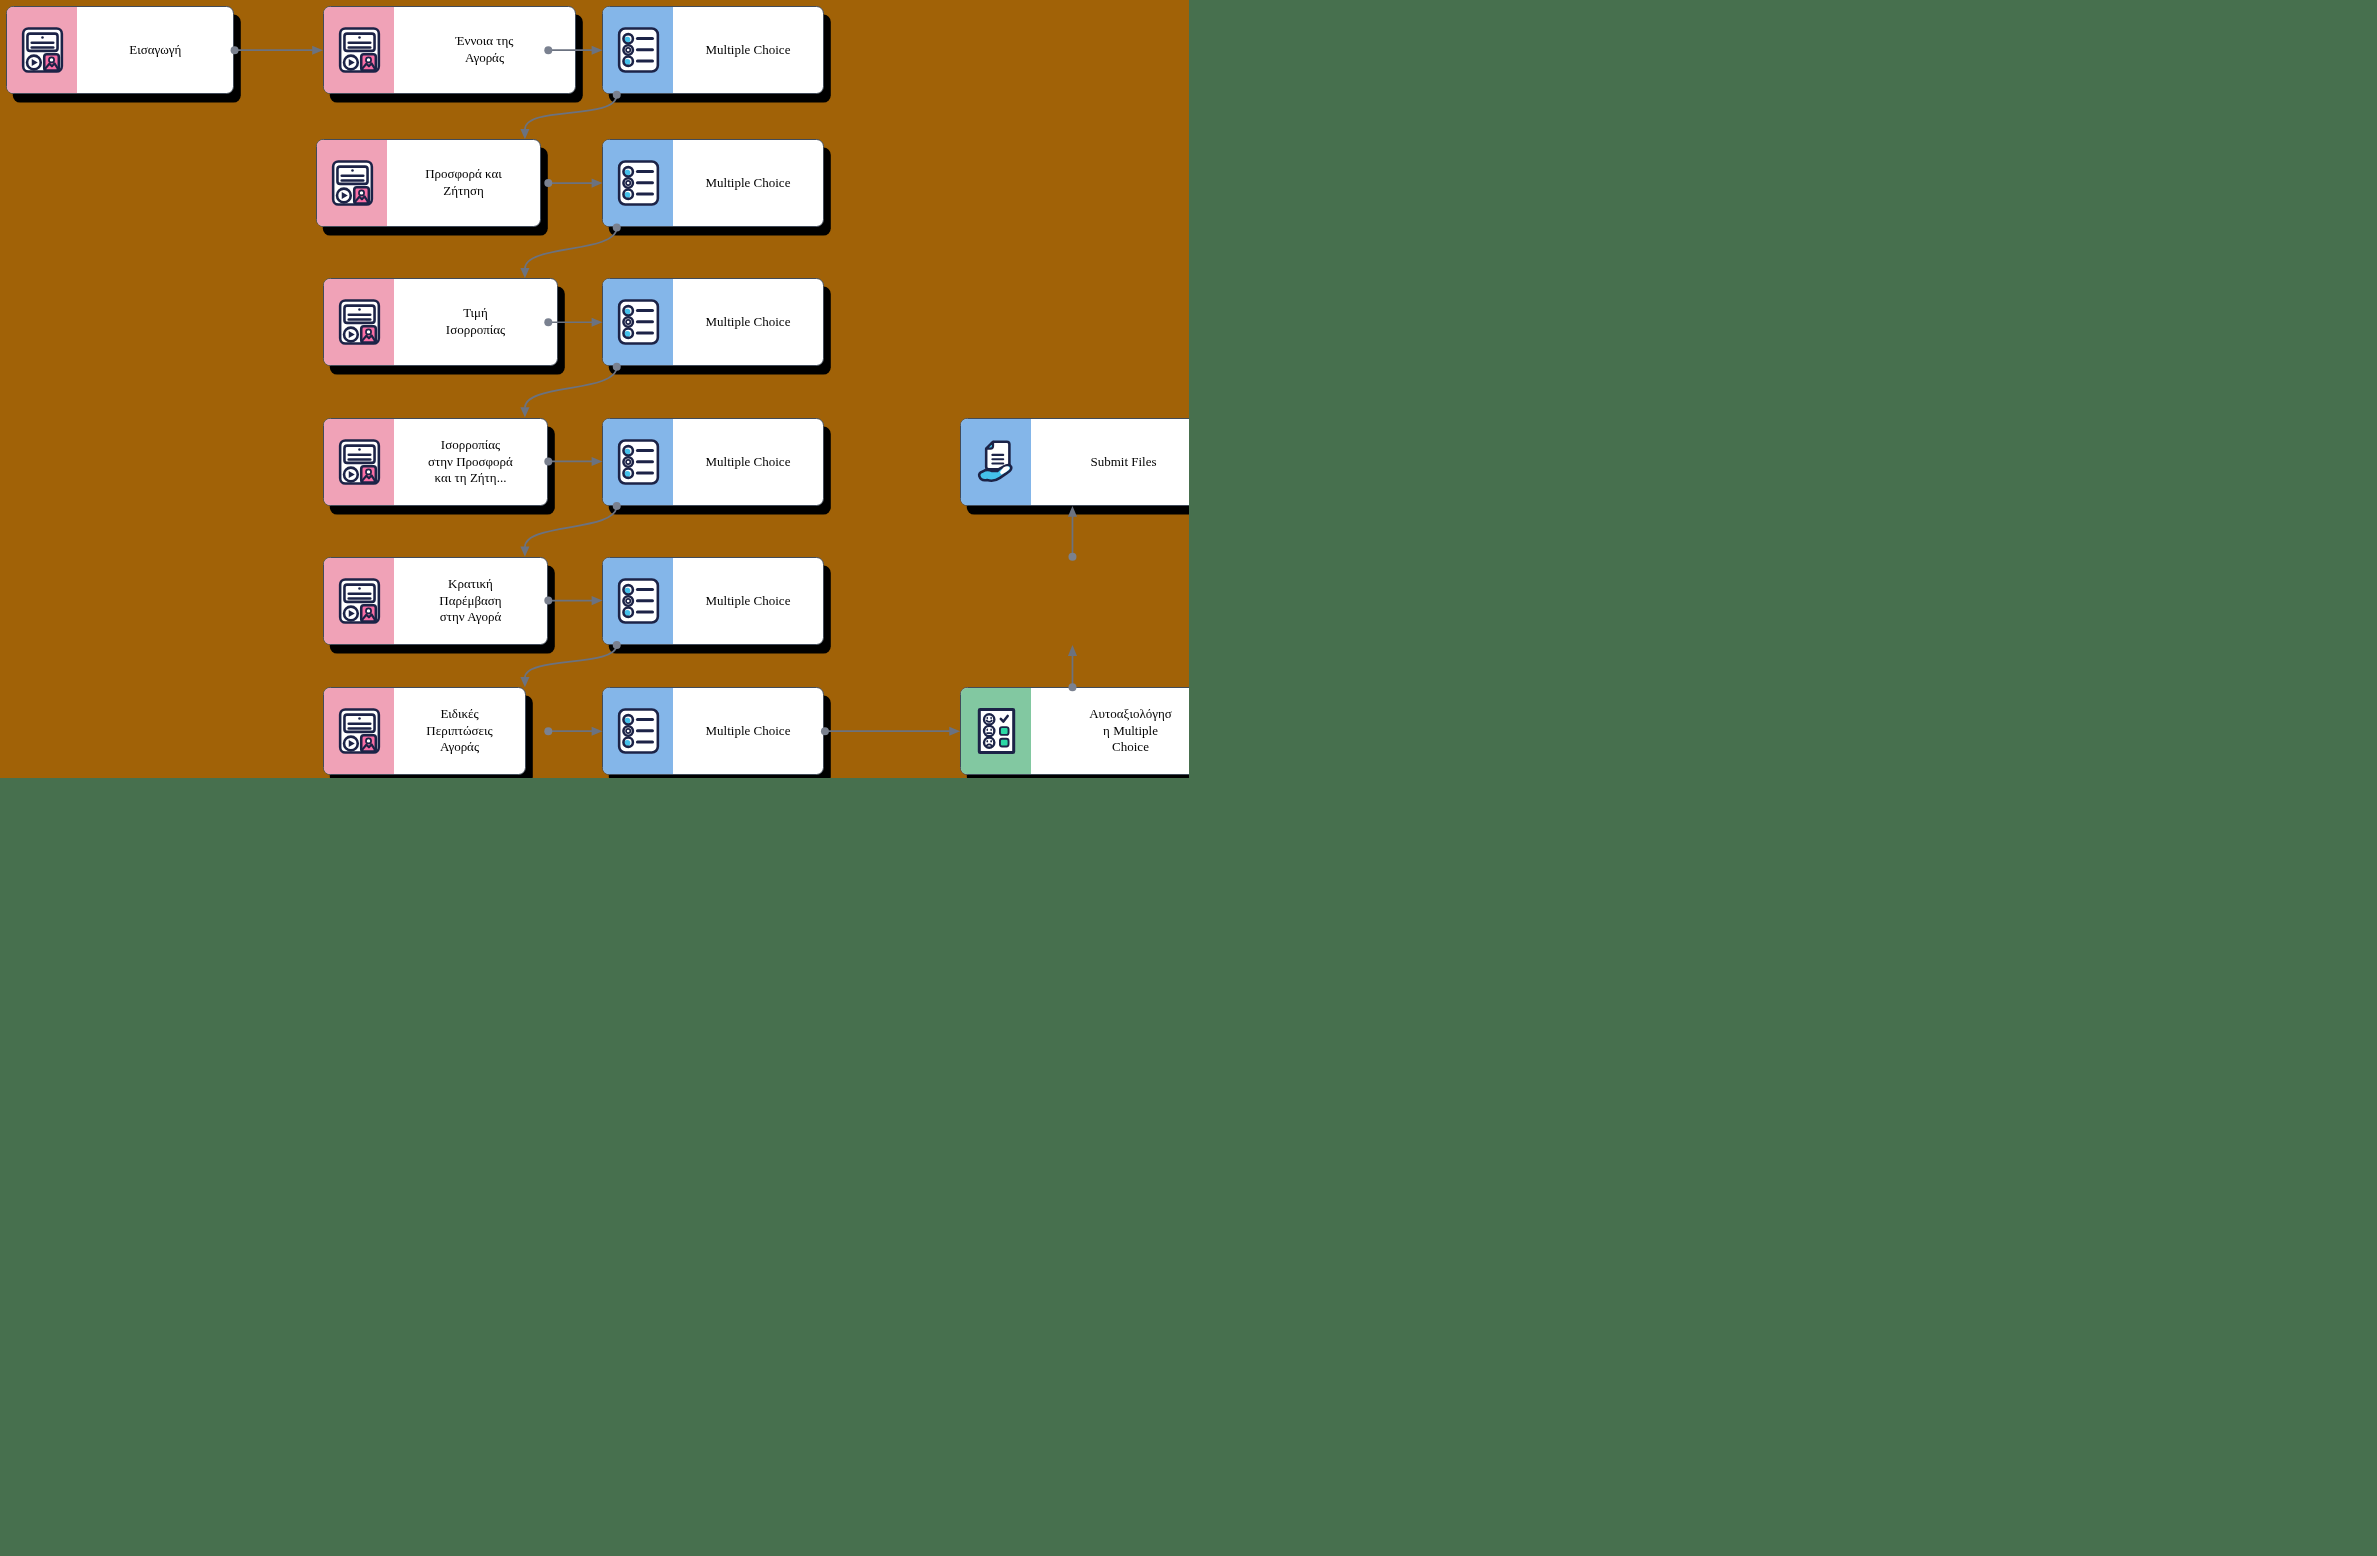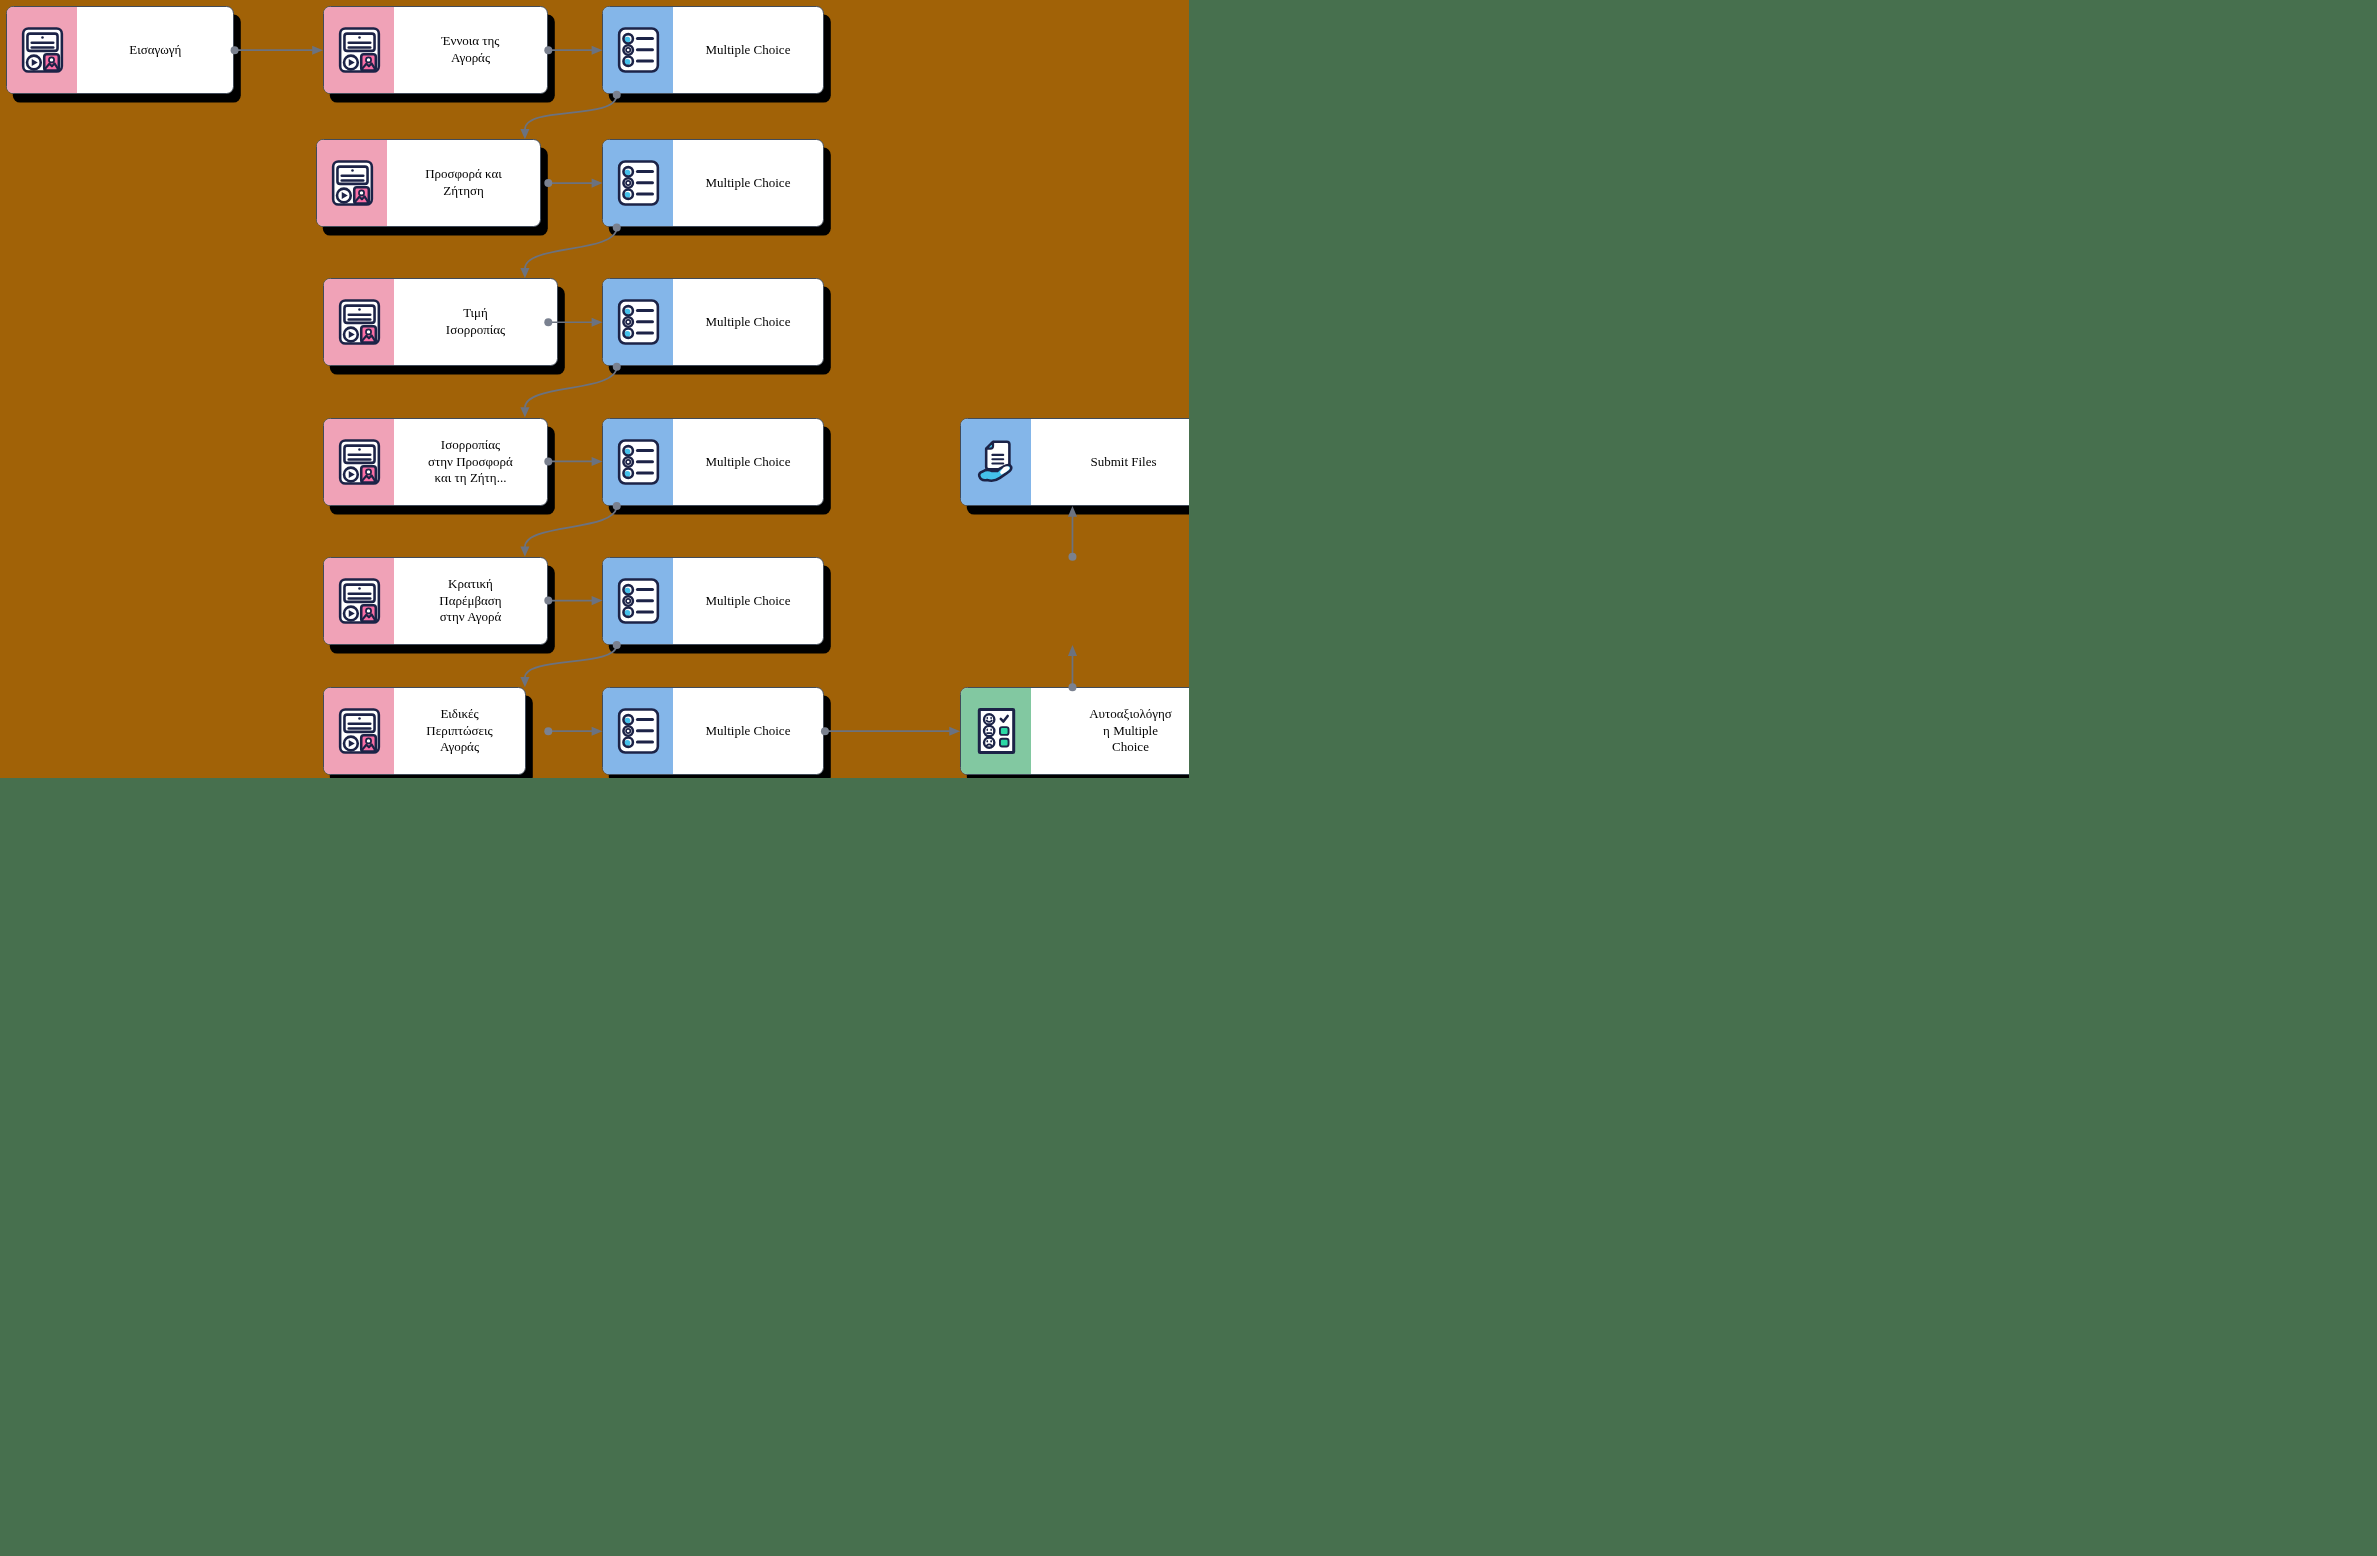--- a/index.html
+++ b/index.html
@@ -91,21 +91,21 @@
 
   <div class="node" style="left:6.3px;top:6.3px;width:228px">
     <div class="icon-sec pink">
         <svg class="ic" viewBox="0 0 100 110">
           <use href="#ic-lesson"></use>
         </svg>
       </div>
     <div class="label">Εισαγωγή</div>
   </div>
 
-  <div class="node" style="left:323px;top:6.3px;width:225px">
+  <div class="node" style="left:323px;top:6.3px;width:253px">
     <div class="icon-sec pink">
         <svg class="ic" viewBox="0 0 100 110">
           <use href="#ic-lesson"></use>
         </svg>
       </div>
     <div class="label">Έννοια της
 Αγοράς</div>
   </div>
 
   <div class="node" style="left:602px;top:6.3px;width:222px">

